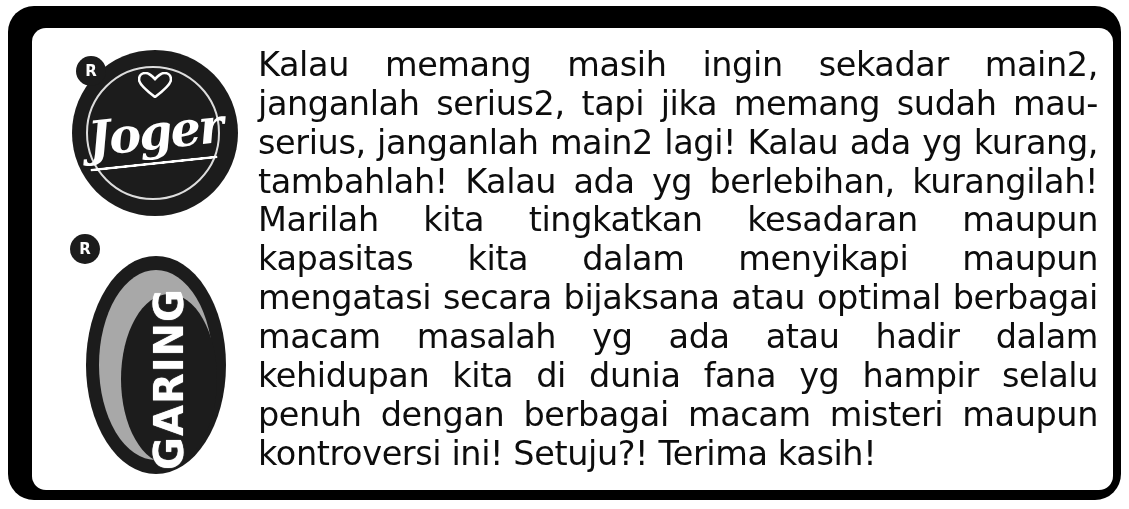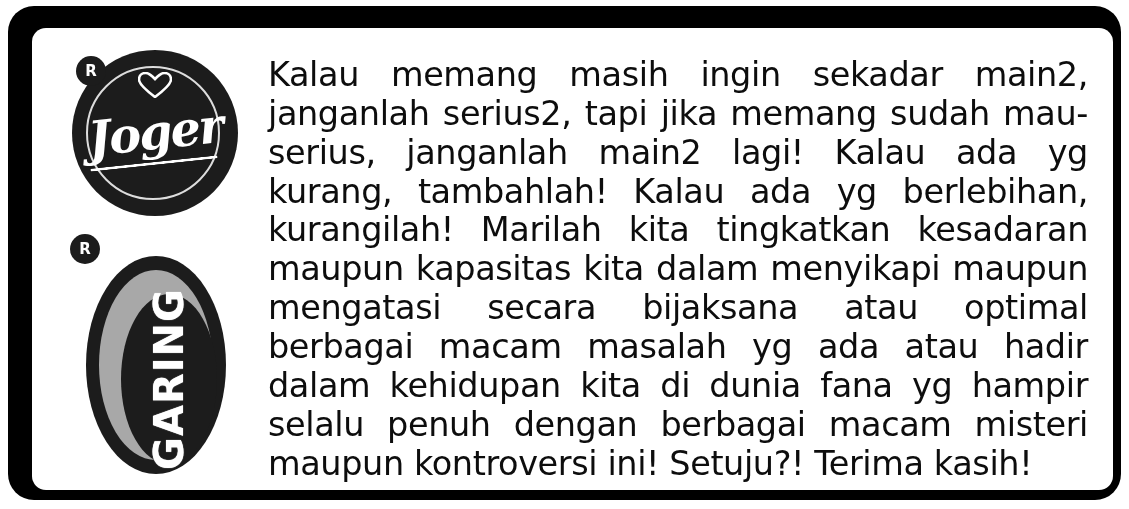--- a/index.html
+++ b/index.html
@@ -178,21 +178,21 @@
     width: 840px;
     color: #0d0d0d;
     font-family: "DejaVu Sans", sans-serif;
     font-size: 33.5px;
     line-height: 1.16;
     letter-spacing: -0.4px;
     text-align: justify;
     text-justify: inter-word;
   }
   .text-block p {
-    margin: 10px;
+    margin: 0;
   }
 </style>
 </head>
 <body>
 
 <div class="canvas">
   <div class="frame-outer">
     <div class="frame-inner">
 
       <div class="logo-column">

